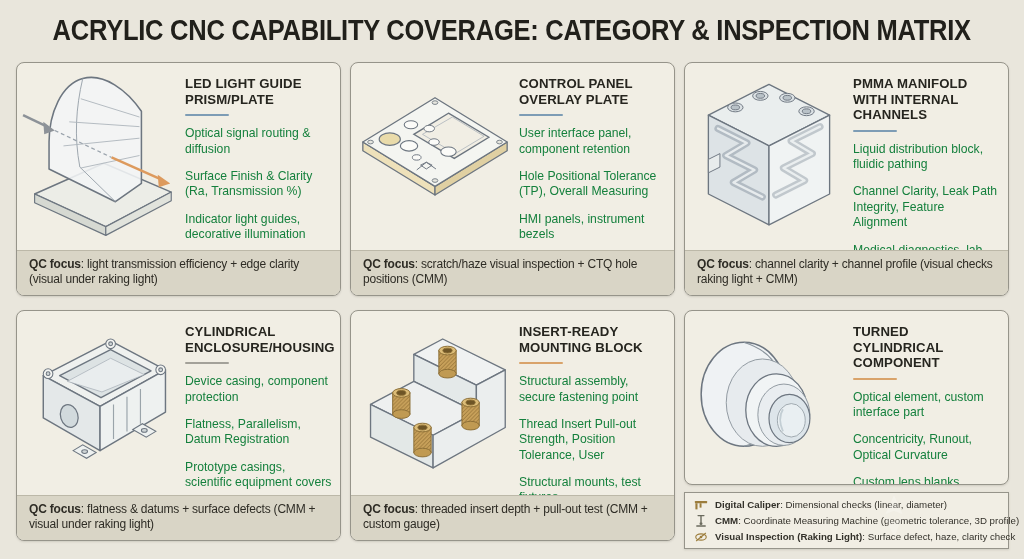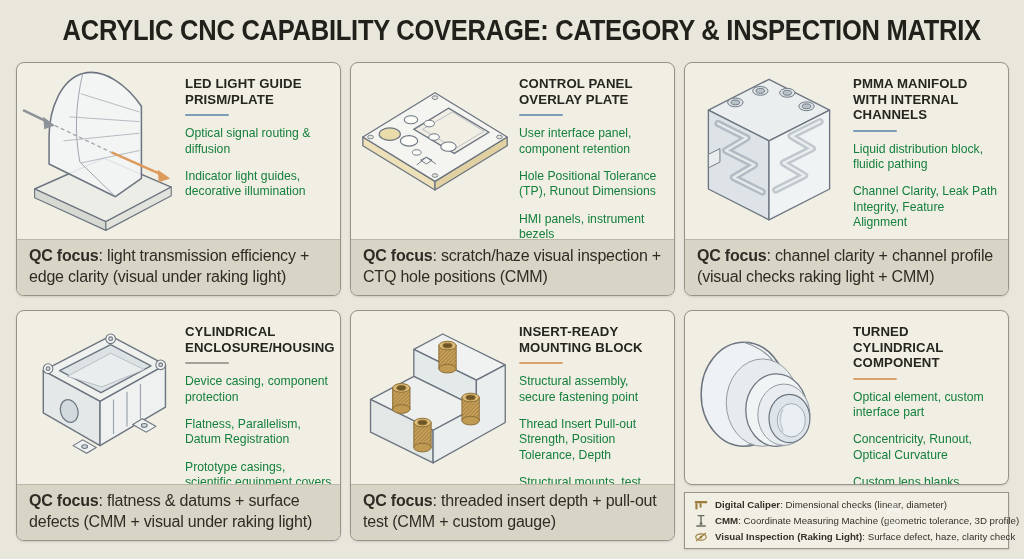--- a/index.html
+++ b/index.html
@@ -1,21 +1,21 @@
 <!DOCTYPE html>
 <html><head>
 <meta charset="utf-8">
 <style>
   html,body{margin:0;padding:0;}
   .board{
     position:relative;width:1024px;height:559px;overflow:hidden;
     background:#e9e6dc;font-family:"Liberation Sans",sans-serif;
     color:#2c2a24;
   }
-  .header{height:60px;display:flex;align-items:center;}
+  .header{height:60px;display:flex;align-items:center;justify-content:center;}
   .main-title{
     font-size:29px;font-weight:700;color:#21201b;white-space:nowrap;
     letter-spacing:-0.3px;transform:scaleX(0.88);transform-origin:center;
   }
   .grid{
     position:absolute;top:62px;left:16px;width:992px;
     display:grid;grid-template-columns:325px 325px 325px;
     grid-template-rows:234px 231px;column-gap:9px;row-gap:14px;
   }
   .panel{
@@ -24,21 +24,21 @@
     box-shadow:0 1px 2px rgba(90,85,70,.18);
   }
   .panel-main{flex:1;display:flex;min-height:0;}
   .illus{flex:0 0 168px;display:flex;align-items:center;justify-content:center;overflow:hidden;}
   .ptext{flex:1;padding:13px 10px 0 0;}
   .ptitle{font-weight:700;font-size:13.2px;line-height:1.18;color:#26251f;letter-spacing:.1px;}
   .rule{width:44px;height:2px;margin:7px 0 10px;background:#7d9cb5;border-radius:1px;}
   .pline{font-size:12.2px;line-height:1.26;color:#15803d;margin:0 0 12px;}
   .qc{
     background:#d9d5c6;border-top:1px solid #bcb8a8;
-    padding:6px 12px 7px;font-size:16px;letter-spacing:-0.2px;
+    padding:6px 12px 7px;font-size:12px;letter-spacing:-0.2px;
     line-height:1.3;color:#2e2c25;min-height:30px;
   }
   .qc b{font-weight:700;}
   .col-stack{display:flex;flex-direction:column;gap:7px;}
   .panel-short{height:173px;flex:0 0 173px;align-items:flex-end;}
   .legend{
     flex:1;background:#f1eee4;border:1.5px solid #96948a;border-radius:0;
     padding:4px 9px;display:flex;flex-direction:column;justify-content:center;gap:1px;
     box-shadow:0 1px 2px rgba(90,85,70,.18);position:relative;
   }
@@ -73,20 +73,21 @@
             <polygon points="37,66 25,57 26,70" fill="#8d9298"></polygon>
             <line x1="37" y1="66" x2="96" y2="94" stroke="#9aa3ac" stroke-width="1.3" stroke-dasharray="4 3"></line>
             <line x1="96" y1="94" x2="148" y2="117" stroke="#dd9a5d" stroke-width="2.6"></line>
             <polygon points="157,121 144,112 145,125" fill="#dd9a5d"></polygon>
           </svg>
         </div>
         <div class="ptext">
           <div class="ptitle">LED LIGHT GUIDE PRISM/PLATE</div>
           <div class="rule" style="background-color: rgb(125, 156, 181);"></div>
           <p class="pline">Optical signal routing &amp; diffusion</p>
+          <p class="pline">Surface Finish &amp; Clarity (Ra, Transmission %)</p>
           <p class="pline">Indicator light guides, decorative illumination</p>
         </div>
       </div>
       <div class="qc"><b>QC focus</b><span>: light transmission efficiency + edge clarity (visual under raking light)</span></div>
     </div>
 
     <div class="panel">
       <div class="panel-main">
         <div class="illus">
           <svg viewBox="0 0 170 185" width="164" height="178">
@@ -111,21 +112,21 @@
             <g stroke="#6d7680" stroke-width="1" fill="none">
               <polygon points="76,99 82,102 76,106 70,102"></polygon>
               <path d="M66,107 L76,99 M86,106 L76,99"></path>
             </g>
           </svg>
         </div>
         <div class="ptext">
           <div class="ptitle">CONTROL PANEL OVERLAY PLATE</div>
           <div class="rule" style="background-color: rgb(125, 156, 181);"></div>
           <p class="pline">User interface panel, component retention</p>
-          <p class="pline">Hole Positional Tolerance (TP), Runout Dimensions</p>
+          <p class="pline">Hole Positional Tolerance (TP), Overall Measuring</p>
           <p class="pline">HMI panels, instrument bezels</p>
         </div>
       </div>
       <div class="qc"><b>QC focus</b><span>: scratch/haze visual inspection + CTQ hole positions (CMM)</span></div>
     </div>
 
     <div class="panel">
       <div class="panel-main">
         <div class="illus">
           <svg viewBox="0 0 170 185" width="164" height="178">
@@ -246,21 +247,21 @@
               <ellipse cx="72" cy="144" rx="9" ry="4.5" fill="#c09a52"></ellipse>
               <ellipse cx="72" cy="118" rx="9" ry="4.5" fill="#dcbc77"></ellipse>
               <ellipse cx="72" cy="118" rx="4.8" ry="2.5" fill="#6e5526"></ellipse>
             </g>
           </svg>
         </div>
         <div class="ptext">
           <div class="ptitle">INSERT-READY MOUNTING BLOCK</div>
           <div class="rule" style="background-color: rgb(217, 163, 106);"></div>
           <p class="pline">Structural assembly, secure fastening point</p>
-          <p class="pline">Thread Insert Pull-out Strength, Position Tolerance, Depth</p>
+          <p class="pline">Thread Insert Pull-out Strength, Position Tolerance, User</p>
           <p class="pline">Structural mounts, test fixtures</p>
         </div>
       </div>
       <div class="qc"><b>QC focus</b><span>: threaded insert depth + pull-out test (CMM + custom gauge)</span></div>
     </div>
 
     <div class="col-stack">
       <div class="panel panel-short">
         <div class="panel-main">
           <div class="illus">

